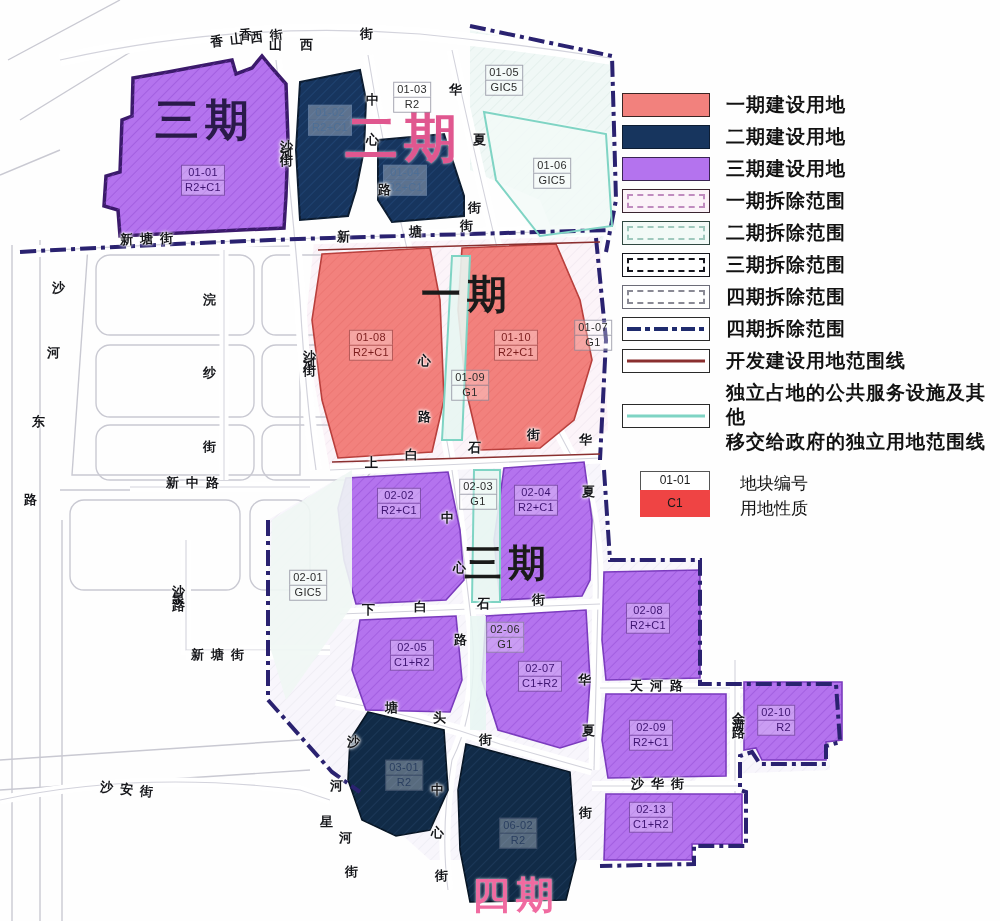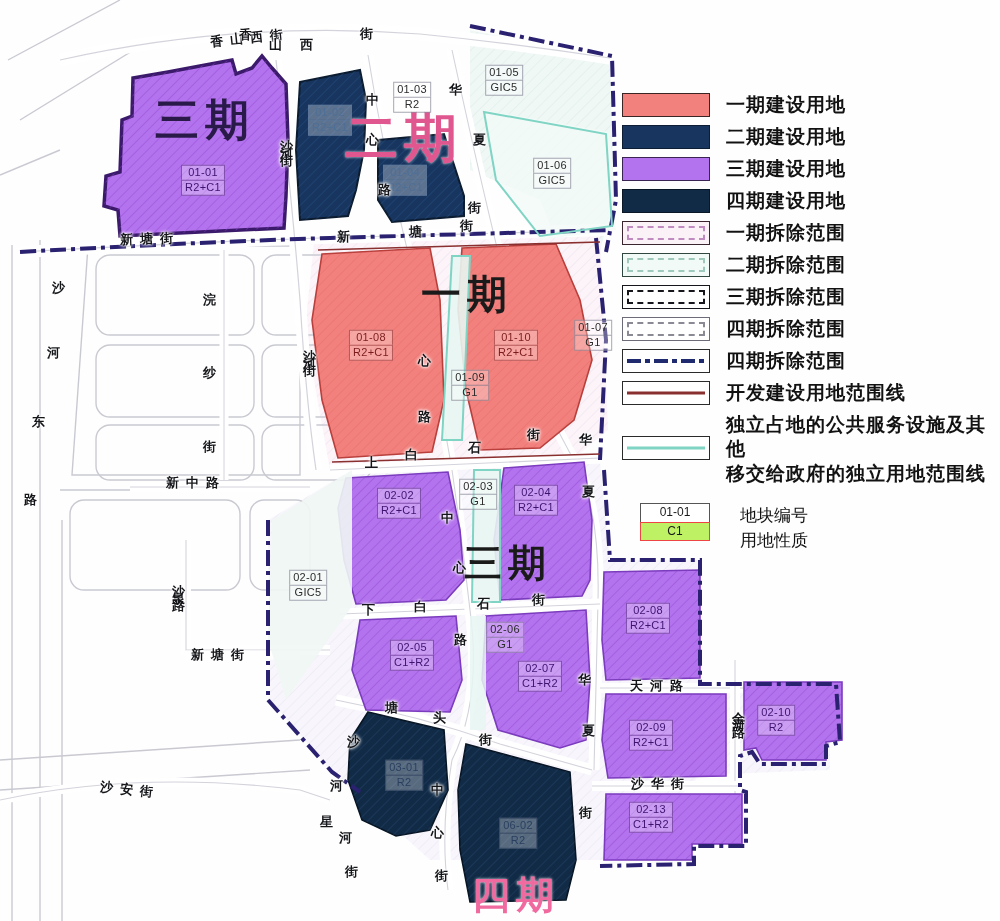--- a/index.html
+++ b/index.html
@@ -51,21 +51,21 @@
   .sw-dashbox::after{content:"";position:absolute;left:5px;top:5px;right:5px;bottom:5px;}
 
   
   .sw-line{position:relative;background:#fff;}
   .sw-line .ln{position:absolute;left:4px;right:4px;top:50%;transform:translateY(-50%);height:3px;}
 
   #parcel-key{display:flex;align-items:flex-start;margin-top:18px;}
   #parcel-key .key-box{width:70px;margin-left:18px;margin-right:30px;text-align:center;
     font-size:12px;line-height:1.3;color:#1a1a1a;}
   #parcel-key .key-box .k1{border:1px solid #555;border-bottom:none;padding:1px 0;background:#fff;}
-  #parcel-key .key-box .k2{border:1px solid #ef4444;padding:1px 0;background:#bef264;}
+  #parcel-key .key-box .k2{border:5px solid #ef4444;padding:1px 0;background:#ef4444;}
   #parcel-key .key-desc{font-size:17px;line-height:1.45;color:#121212;
     font-family:"DejaVu Sans","Liberation Sans",sans-serif;}
 </style>
 </head>
 <body>
 
 <div id="root">
 
   <div id="map-canvas">
     <svg id="map-svg" width="1000" height="921" viewBox="0 0 1000 921">
@@ -369,21 +369,21 @@
           <span class="use">C1+R2</span>
         </div>
         <div class="parcel-tag on-purple" style="left: 648px; top: 618px;">
           <span class="code">02-08</span>
           <span class="use">R2+C1</span>
         </div>
         <div class="parcel-tag on-purple" style="left: 651px; top: 735px;">
           <span class="code">02-09</span>
           <span class="use">R2+C1</span>
         </div>
-        <div class="parcel-tag on-purple" style="left: 776px; top: 720px;">
+        <div class="parcel-tag on-purple" style="left: 776px; top: 720px; text-align: right;">
           <span class="code">02-10</span>
           <span class="use">R2</span>
         </div>
         <div class="parcel-tag on-purple" style="left: 651px; top: 817px;">
           <span class="code">02-13</span>
           <span class="use">C1+R2</span>
         </div>
         <div class="parcel-tag on-dark" style="left: 404px; top: 775px;">
           <span class="code">03-01</span>
           <span class="use">R2</span>
@@ -466,24 +466,20 @@
         </div>
         <div class="leg-row">
           <div class="leg-swatch" style="border-color: rgb(13, 29, 51); background: rgb(23, 53, 94);"></div>
           <div class="leg-text">二期建设用地</div>
         </div>
         <div class="leg-row">
           <div class="leg-swatch" style="border-color: rgb(58, 36, 84); background: rgb(180, 115, 238);"></div>
           <div class="leg-text">三期建设用地</div>
         </div>
         <div class="leg-row">
-          <div class="leg-swatch" style="border-color: rgb(10, 23, 38); background: rgb(17, 43, 71);"></div>
-          <div class="leg-text">四期建设用地</div>
-        </div>
-        <div class="leg-row">
           <div class="leg-swatch sw-dashbox" style="border-color: rgb(58, 36, 48); background: rgb(251, 242, 248); position: relative;">
             <div style="position: absolute; inset: 4px; border: 2px dashed rgb(192, 139, 191); box-sizing: border-box;"></div>
           </div>
           <div class="leg-text">一期拆除范围</div>
         </div>
         <div class="leg-row">
           <div class="leg-swatch sw-dashbox" style="border-color: rgb(47, 71, 64); background: rgb(242, 250, 247); position: relative;">
             <div style="position: absolute; inset: 4px; border: 2px dashed rgb(159, 201, 189); box-sizing: border-box;"></div>
           </div>
           <div class="leg-text">二期拆除范围</div>

